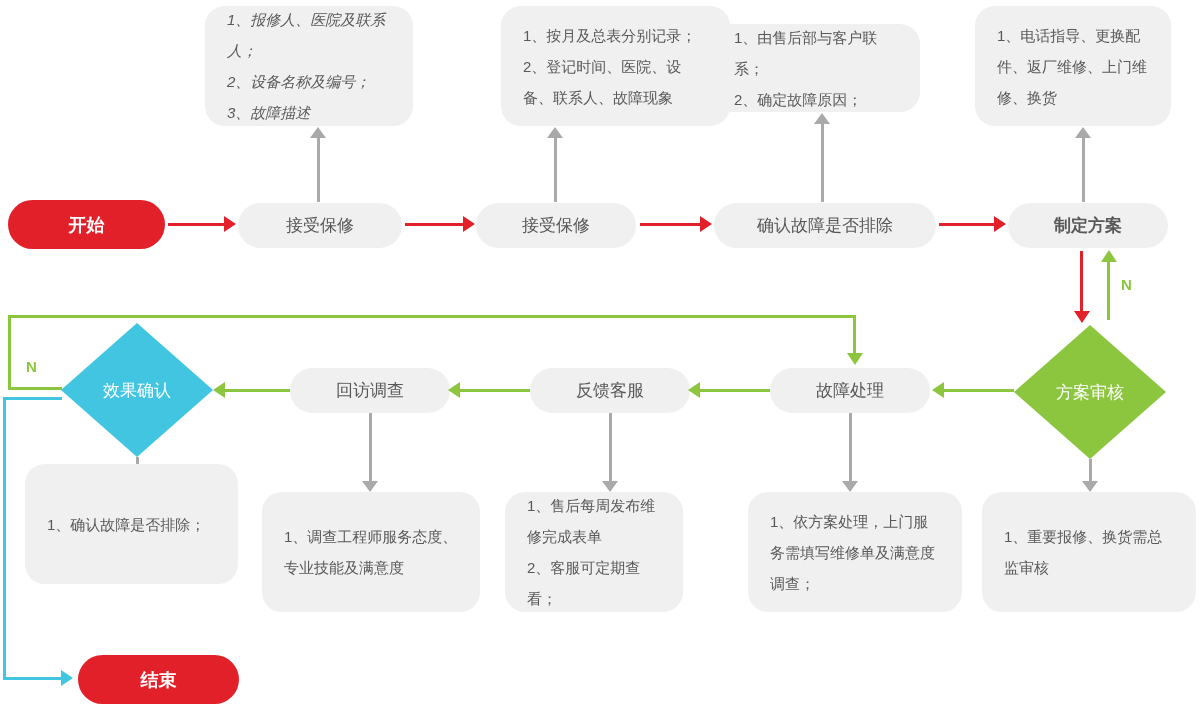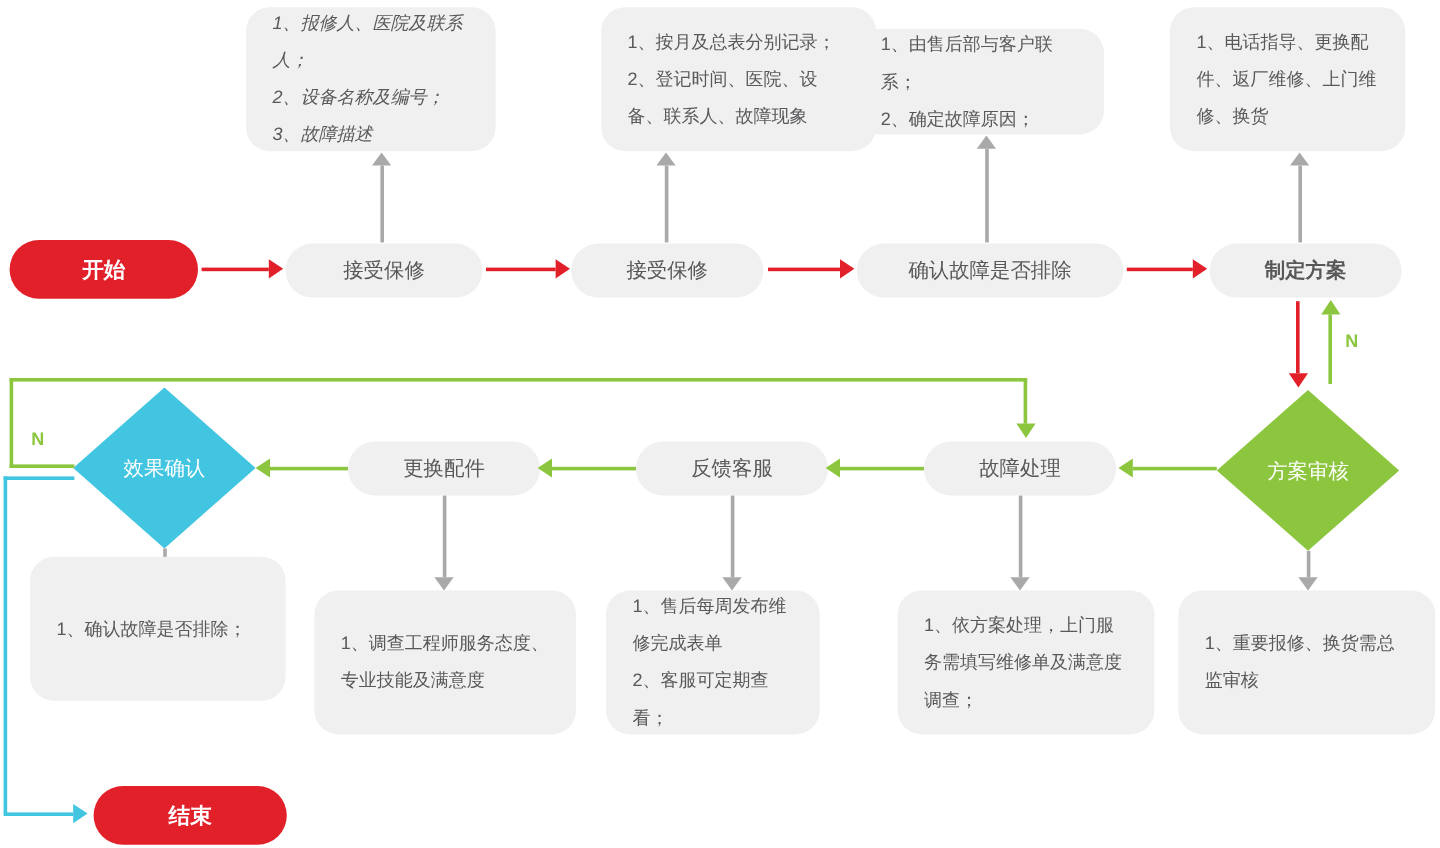--- a/index.html
+++ b/index.html
@@ -127,21 +127,21 @@
   </div>
 
   <div class="diamond" style="left:61px;top:323px;width:152px;height:134px;">
     <svg width="152" height="134" viewBox="0 0 152 134">
       <polygon class="poly-cyan" points="76,0 152,67 76,134 0,67"></polygon>
     </svg>
     <div class="dlabel">效果确认</div>
   </div>
 
   <div class="pill" style="left:290px;top:368px;width:160px;height:45px;">
-    <span>更换配件</span>
+    <span>回访调查</span>
   </div>
   <div class="pill" style="left:530px;top:368px;width:160px;height:45px;">
     <span>反馈客服</span>
   </div>
   <div class="pill" style="left:770px;top:368px;width:160px;height:45px;">
     <span>故障处理</span>
   </div>
 
   <div class="hline greenl" style="left:944px;top:389px;width:70px;"></div>
   <div class="head h-left green-h" style="left:932px;top:382px;"></div>

